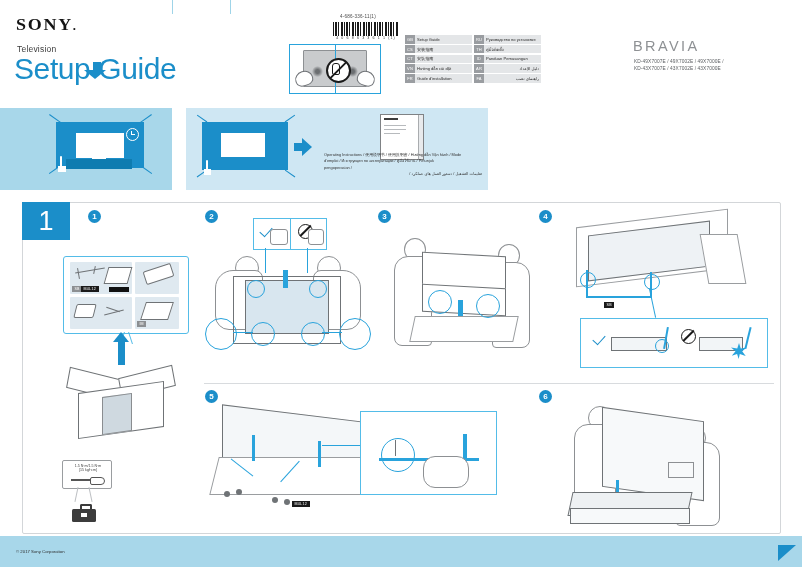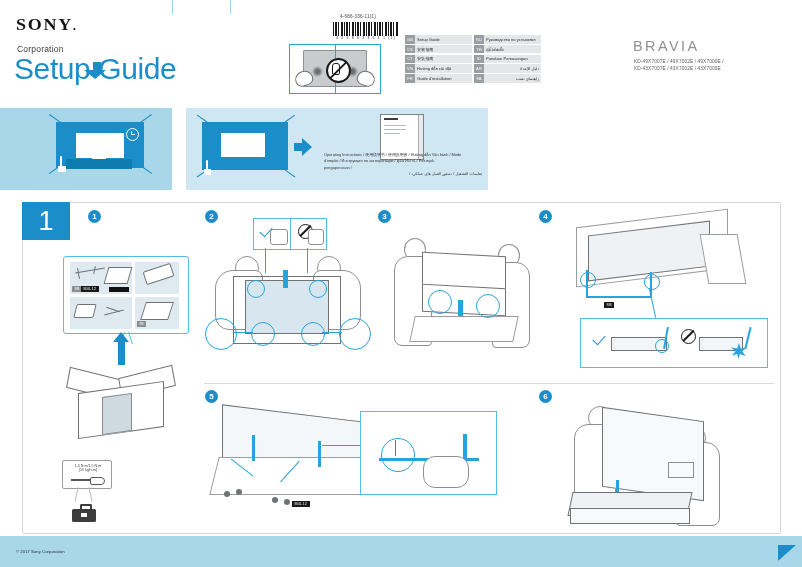--- a/index.html
+++ b/index.html
@@ -194,21 +194,21 @@
 </style>
 </head>
 <body>
 
 <div class="page">
 
   <div class="crop v" style="left:172px;top:0;"></div>
   <div class="crop v" style="left:230px;top:0;"></div>
 
   <div class="sony"><span>SONY</span><span class="dot">.</span></div>
-  <div class="television">Corporation</div>
+  <div class="television">Television</div>
   <div class="setup-guide">Setup Guide</div>
 
   <div class="partno">4-686-336-11(1)</div>
   <div class="barcode"></div>
   <div class="barcode-digits">4 0 6 8 6 3 3 6 1 1   (1)</div>
 
   <div class="notouch">
     <div class="screen"></div>
     <div class="mid"></div>
     <div class="press p1"></div>

